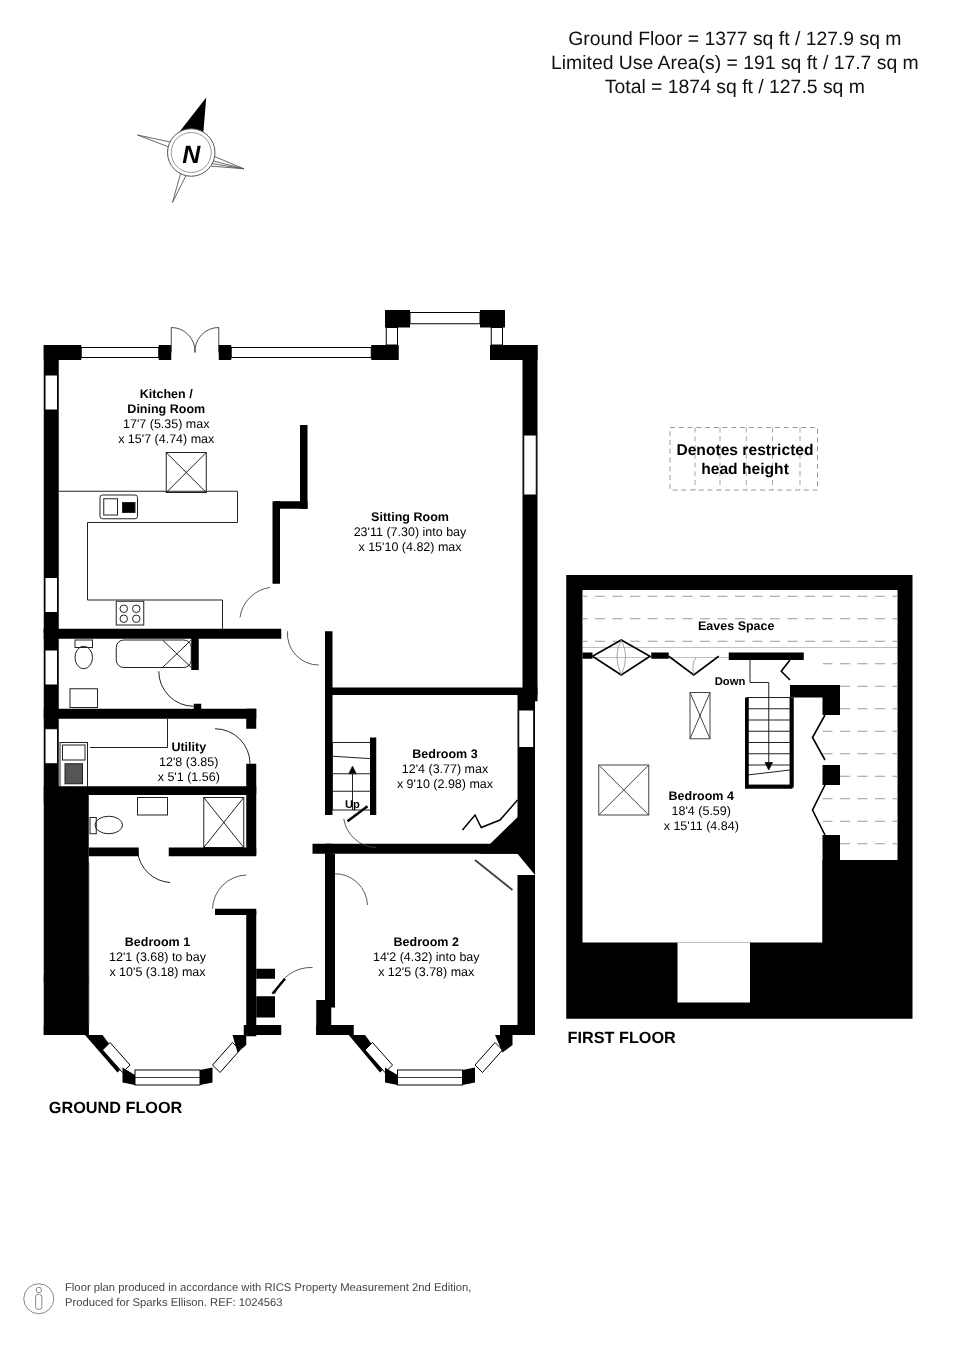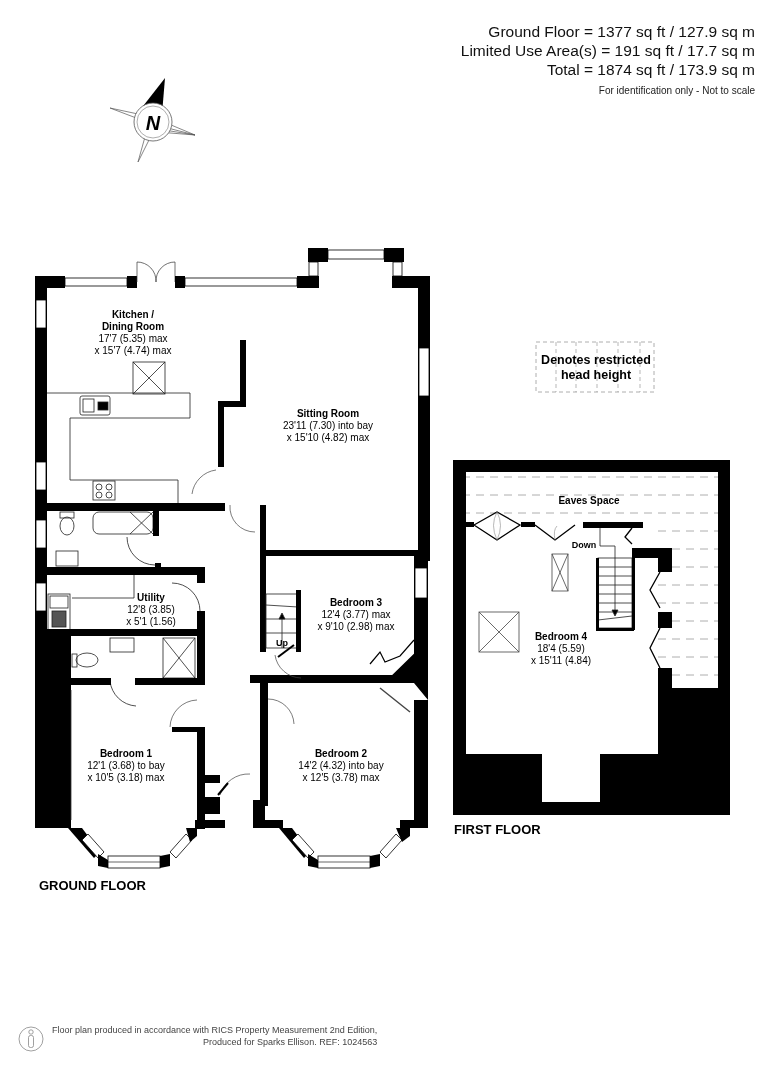--- a/index.html
+++ b/index.html
@@ -1,32 +1,31 @@
 <!DOCTYPE html>
 <html><head>
   <meta charset="utf-8">
   <style>
     html, body { margin: 0; padding: 0; background: #ffffff; }
     body { width: 764px; height: 1080px; position: relative; overflow: hidden;
            font-family: "Liberation Sans", sans-serif; color: #000; }
-    .areas { position: absolute; right: 9px; top: 22px; text-align: right; }
+    .areas { position: absolute; right: 29px; top: 22px; text-align: center; }
     .areas .line { font-size: 15.5px; line-height: 19px; color: #111; }
     .areas .note { font-size: 10px; line-height: 14px; margin-top: 5px; color: #222; }
     svg.plan { position: absolute; left: 0; top: 0; }
-    .footer { position: absolute; left: 18px; top: 1024px; display: flex; align-items: flex-start; gap: 8px; text-align: right; }
+    .footer { position: absolute; left: 18px; top: 1024px; display: flex; align-items: flex-start; gap: 8px; }
     .footer .txt { font-size: 9px; line-height: 12px; color: #444; }
   </style>
 </head>
 <body>
 
 <div class="areas">
   <div class="line">Ground Floor = 1377 sq ft / 127.9 sq m</div>
   <div class="line">Limited Use Area(s) = 191 sq ft / 17.7 sq m</div>
-  <div class="line">Total = 1874 sq ft / 173.9 sq m</div>
-  <div class="note">For identification only - Not to scale</div>
+  <div class="line">Total = 1874 sq ft / 127.5 sq m</div>
 </div>
 
 <svg class="plan" width="764" height="1080" viewBox="0 0 764 1080" xmlns="http://www.w3.org/2000/svg">
   <defs>
     <pattern id="dashes" width="14" height="18" patternUnits="userSpaceOnUse">
       <line x1="0" y1="9" x2="8" y2="9" stroke="#999" stroke-width="0.8"></line>
     </pattern>
   </defs>
 
   <g>

